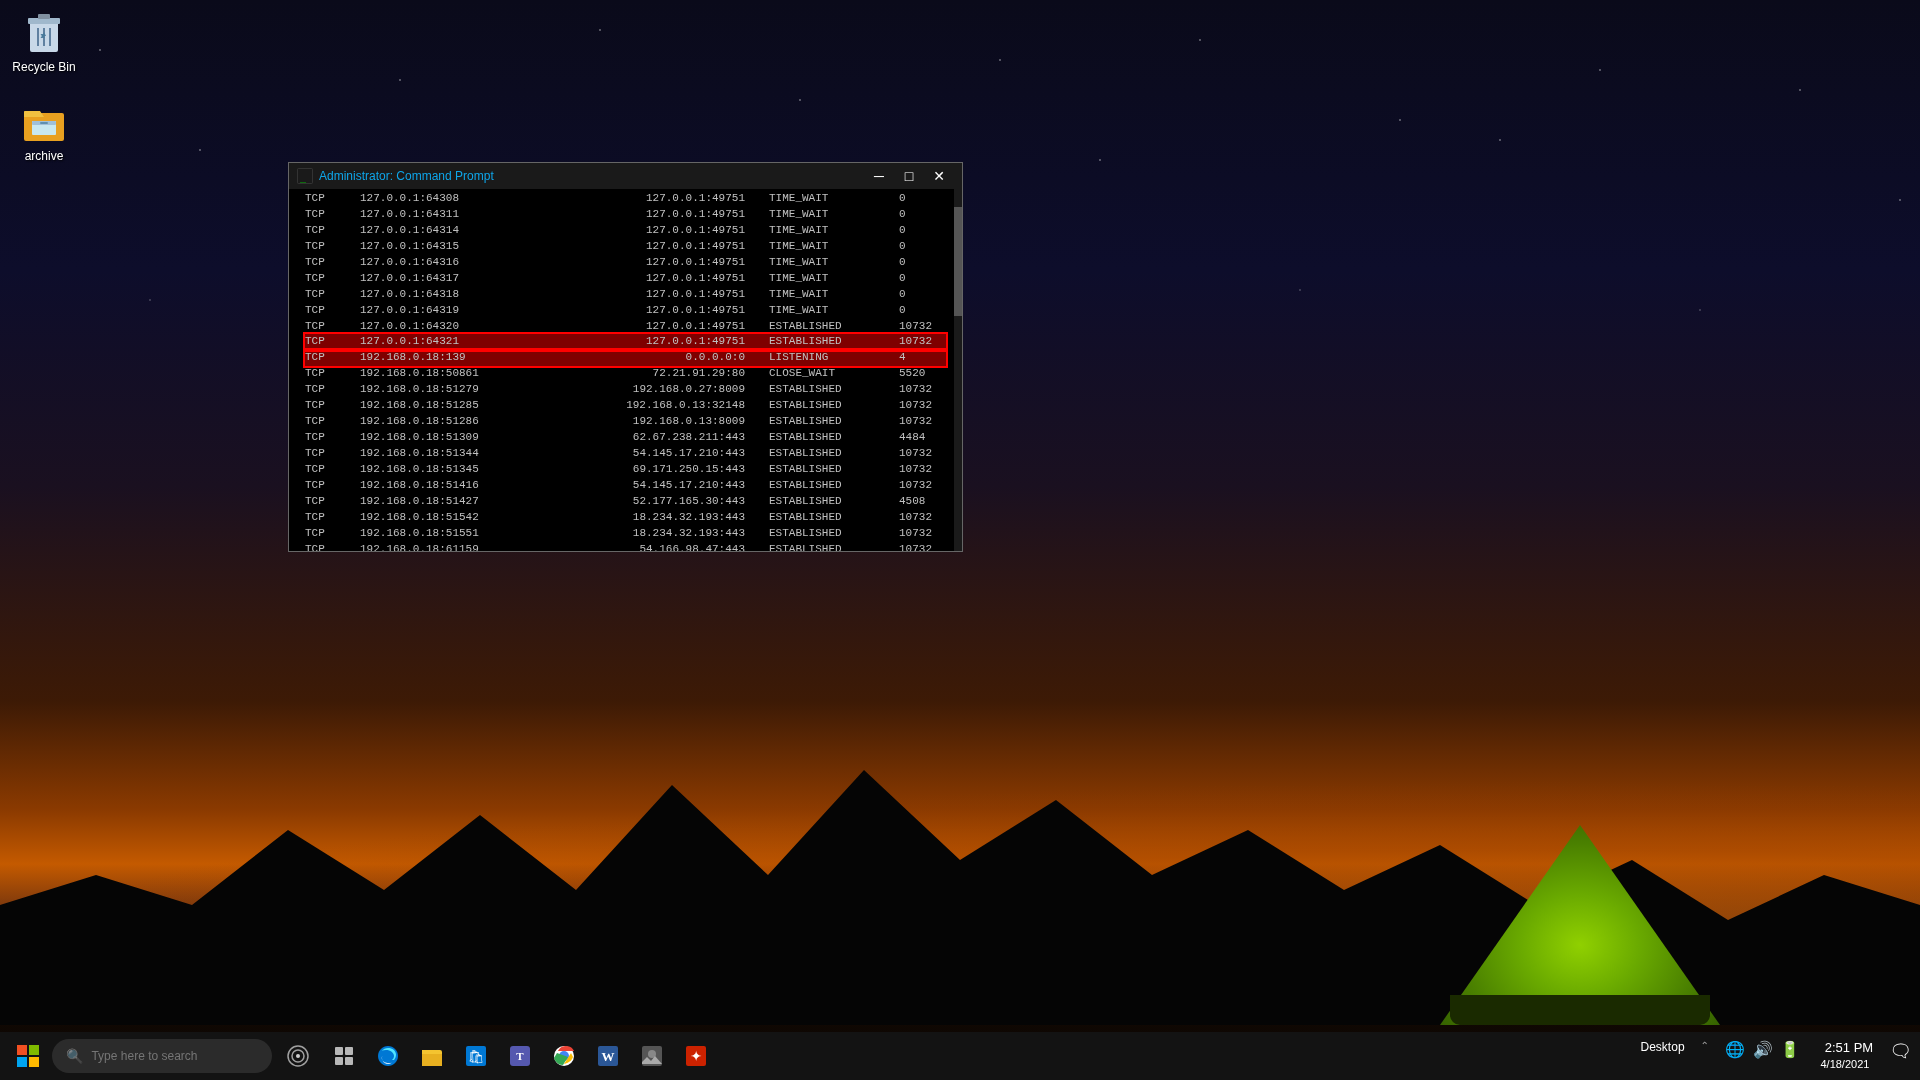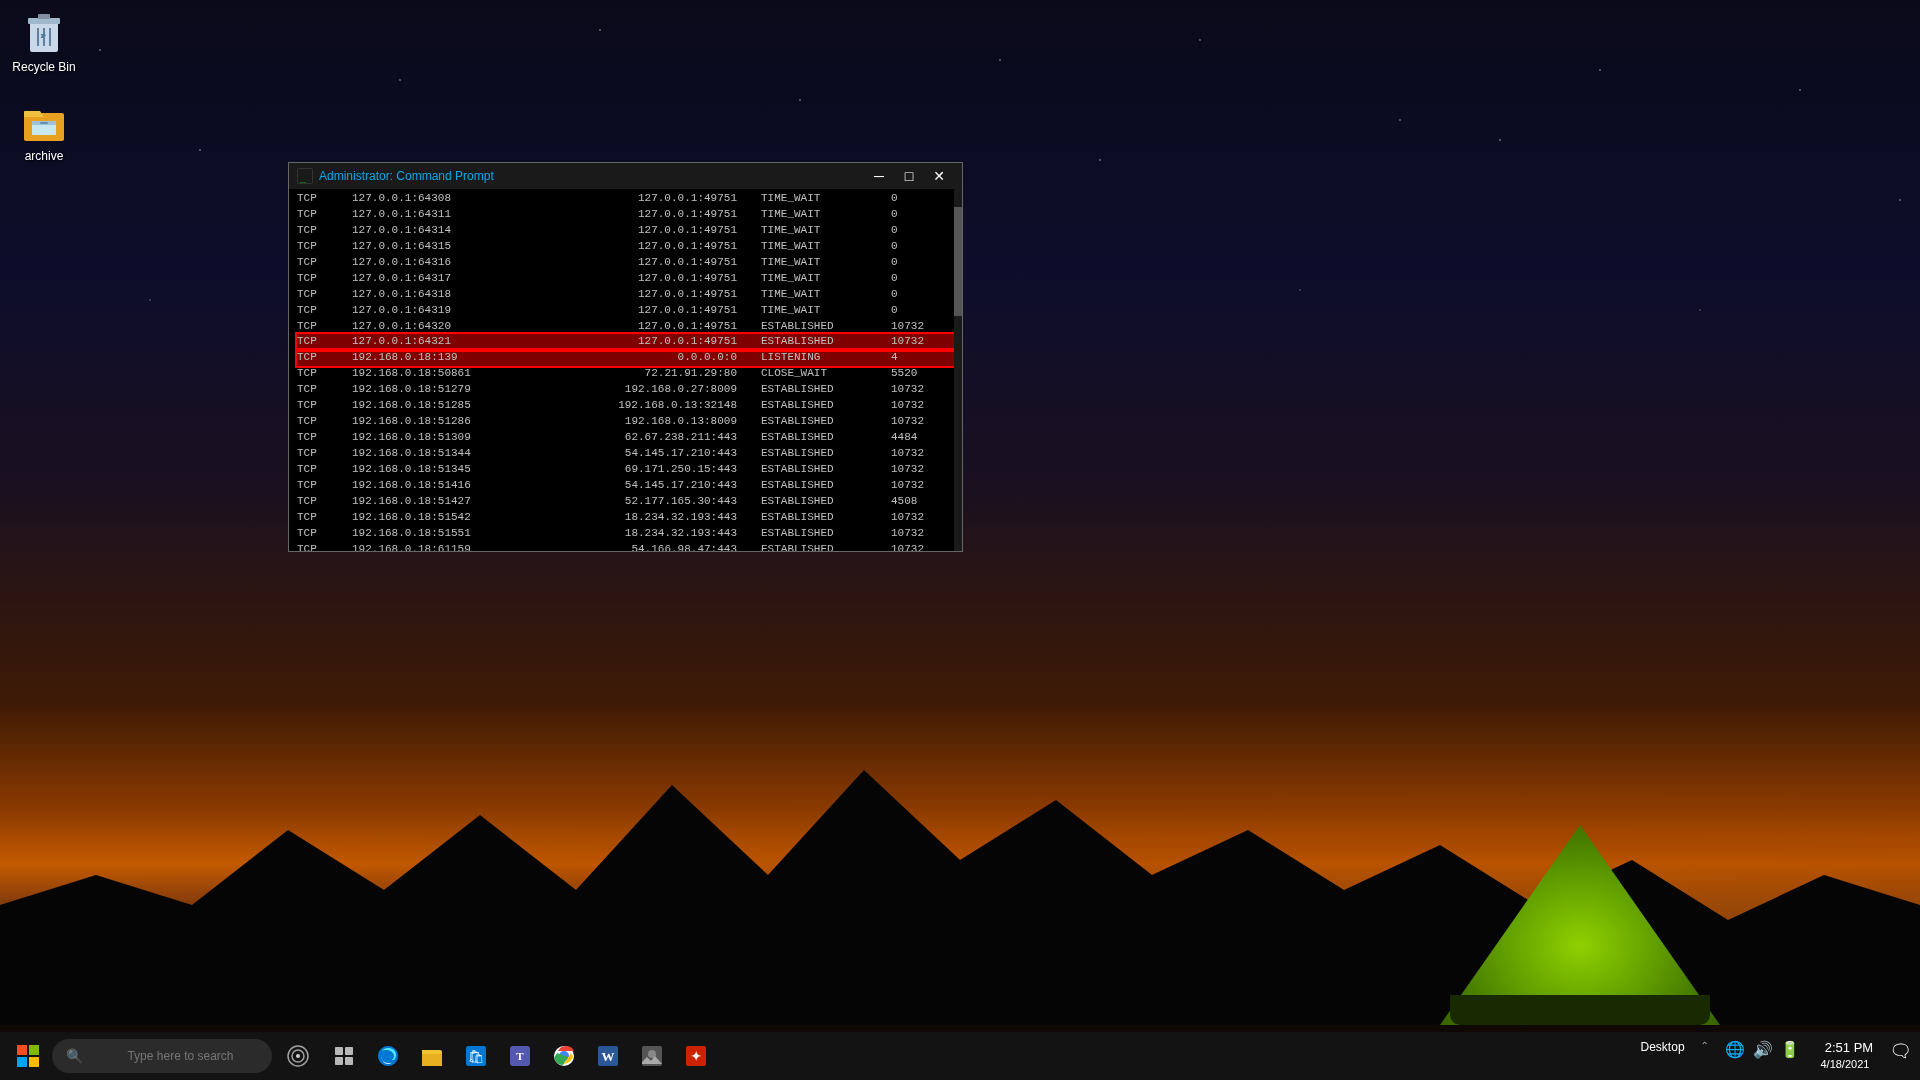--- a/index.html
+++ b/index.html
@@ -205,21 +205,21 @@
       border: none;
     }
 
     .cmd-content {
       flex: 1;
       overflow: hidden;
       position: relative;
       font-family: 'Consolas', 'Courier New', monospace;
       font-size: 11px;
       color: #c0c0c0;
-      padding: 2px 8px;
+      padding: 2px 16px;
       line-height: 1.45;
     }
 
     .cmd-scrollbar {
       position: absolute;
       right: 0;
       top: 0;
       bottom: 0;
       width: 8px;
       background: #1a1a1a;
@@ -304,21 +304,20 @@
       cursor: text;
     }
 
     .taskbar-search input {
       background: transparent;
       border: none;
       outline: none;
       color: rgba(255,255,255,0.7);
       font-size: 12px;
       width: 100%;
-      margin-left: 36px;
     }
 
     .taskbar-search-icon {
       color: rgba(255,255,255,0.5);
       margin-right: 8px;
       font-size: 14px;
     }
 
     .taskbar-apps {
       display: flex;

